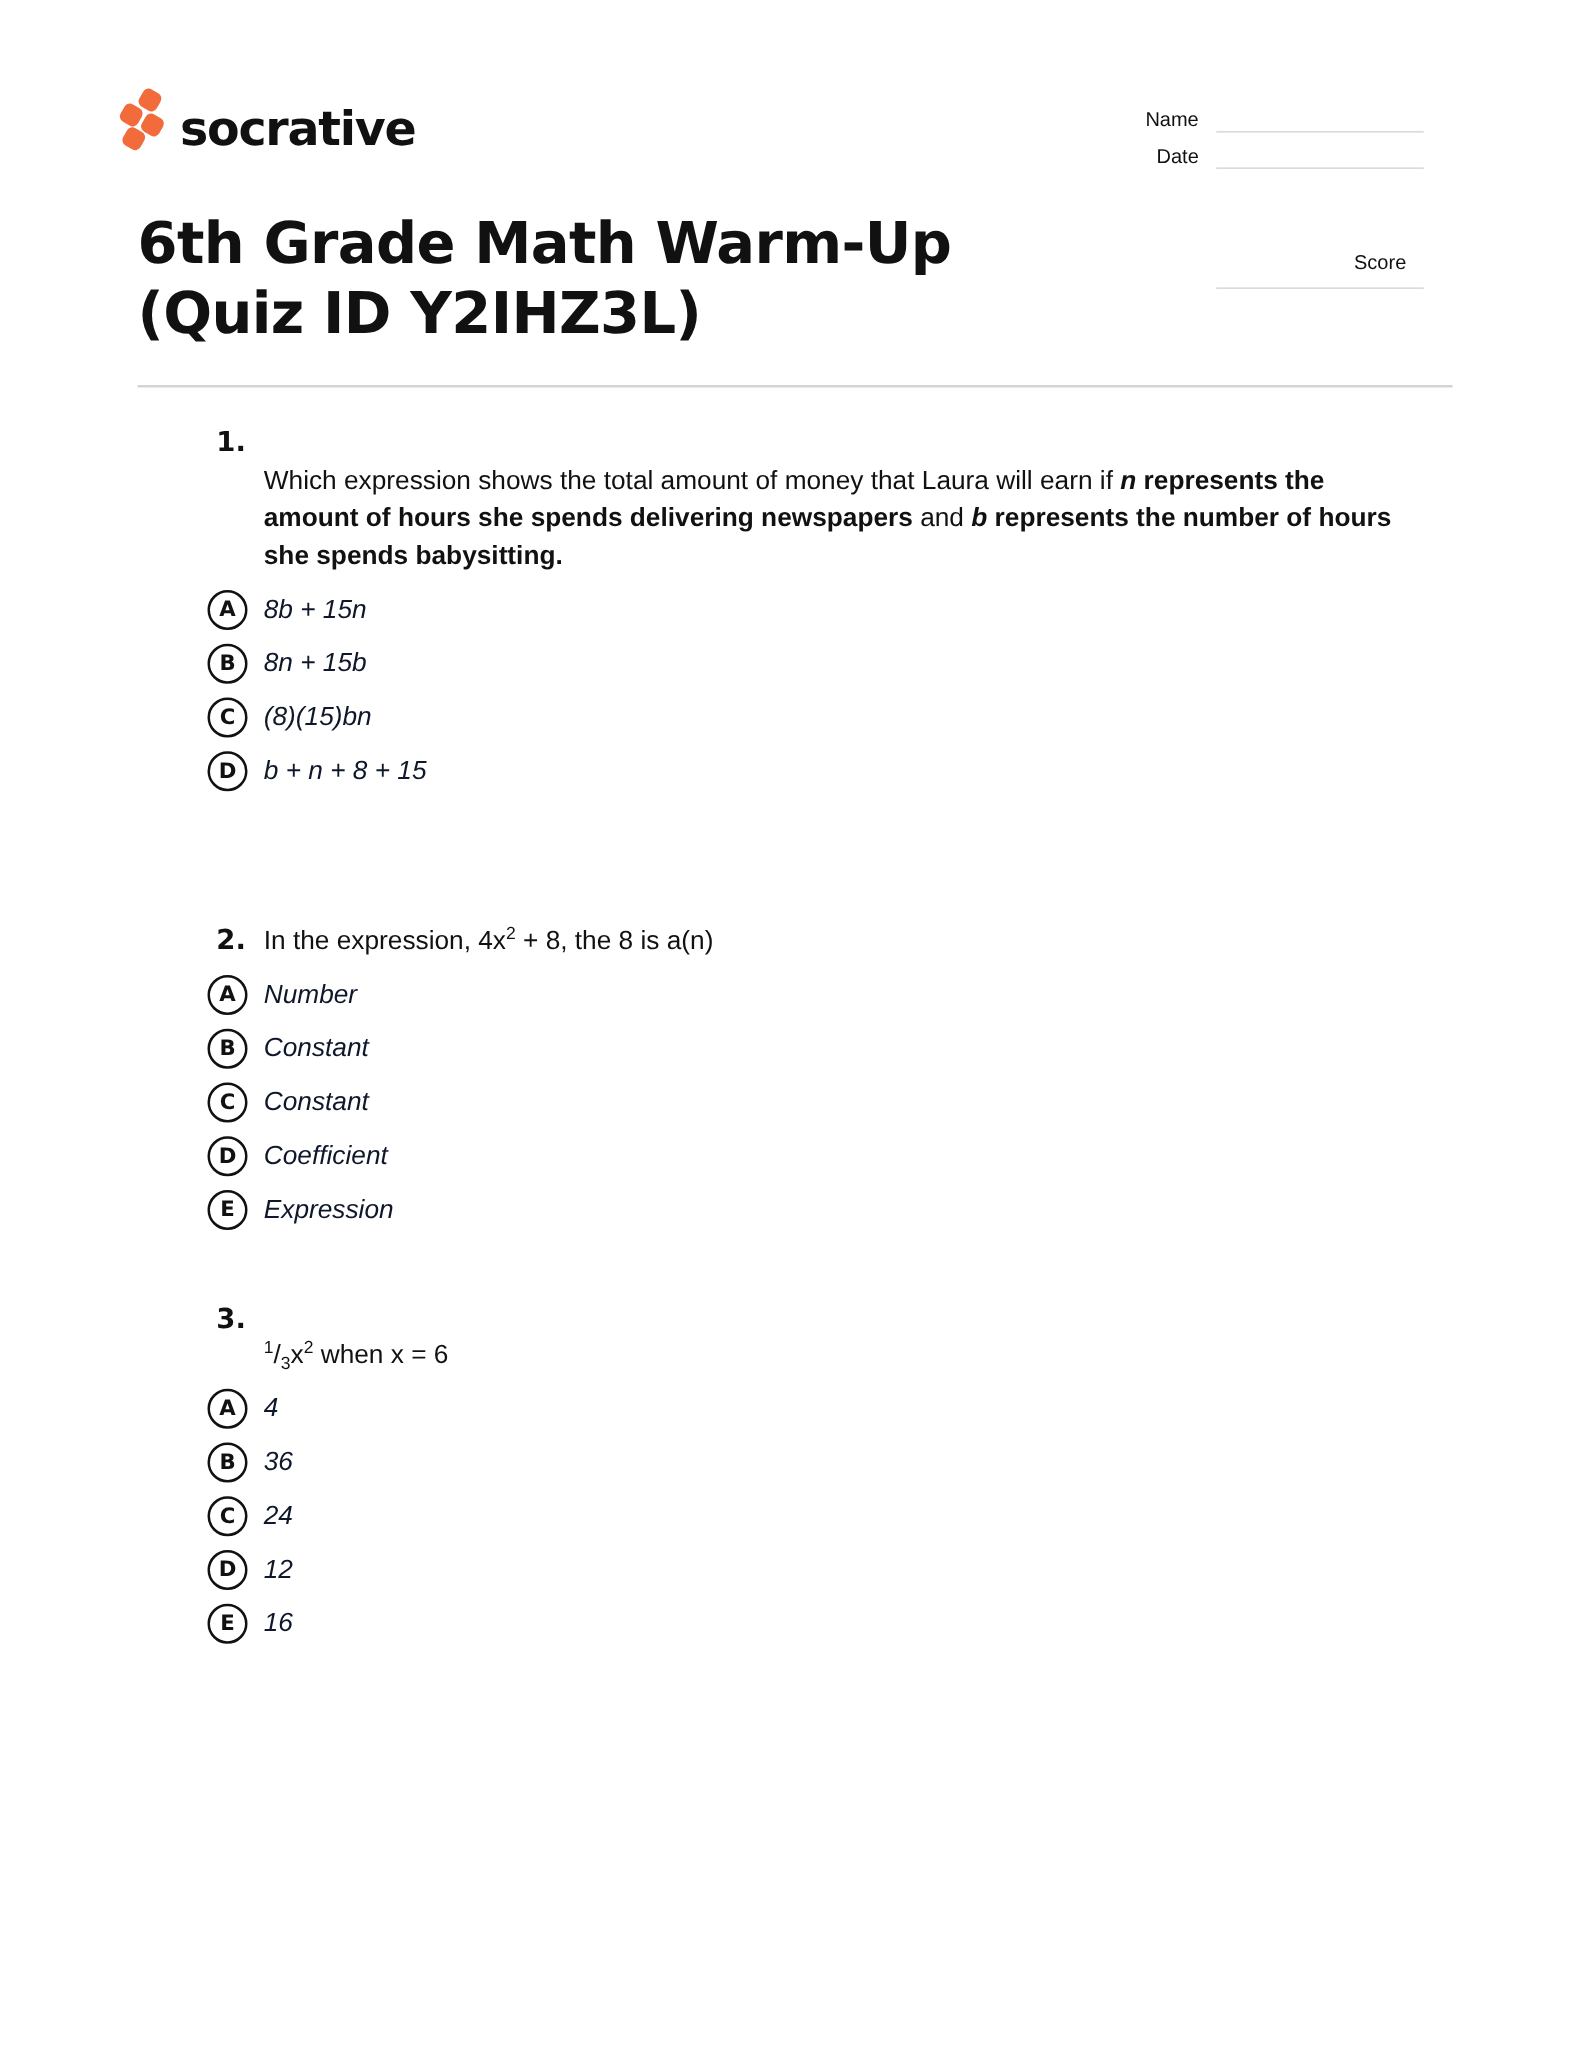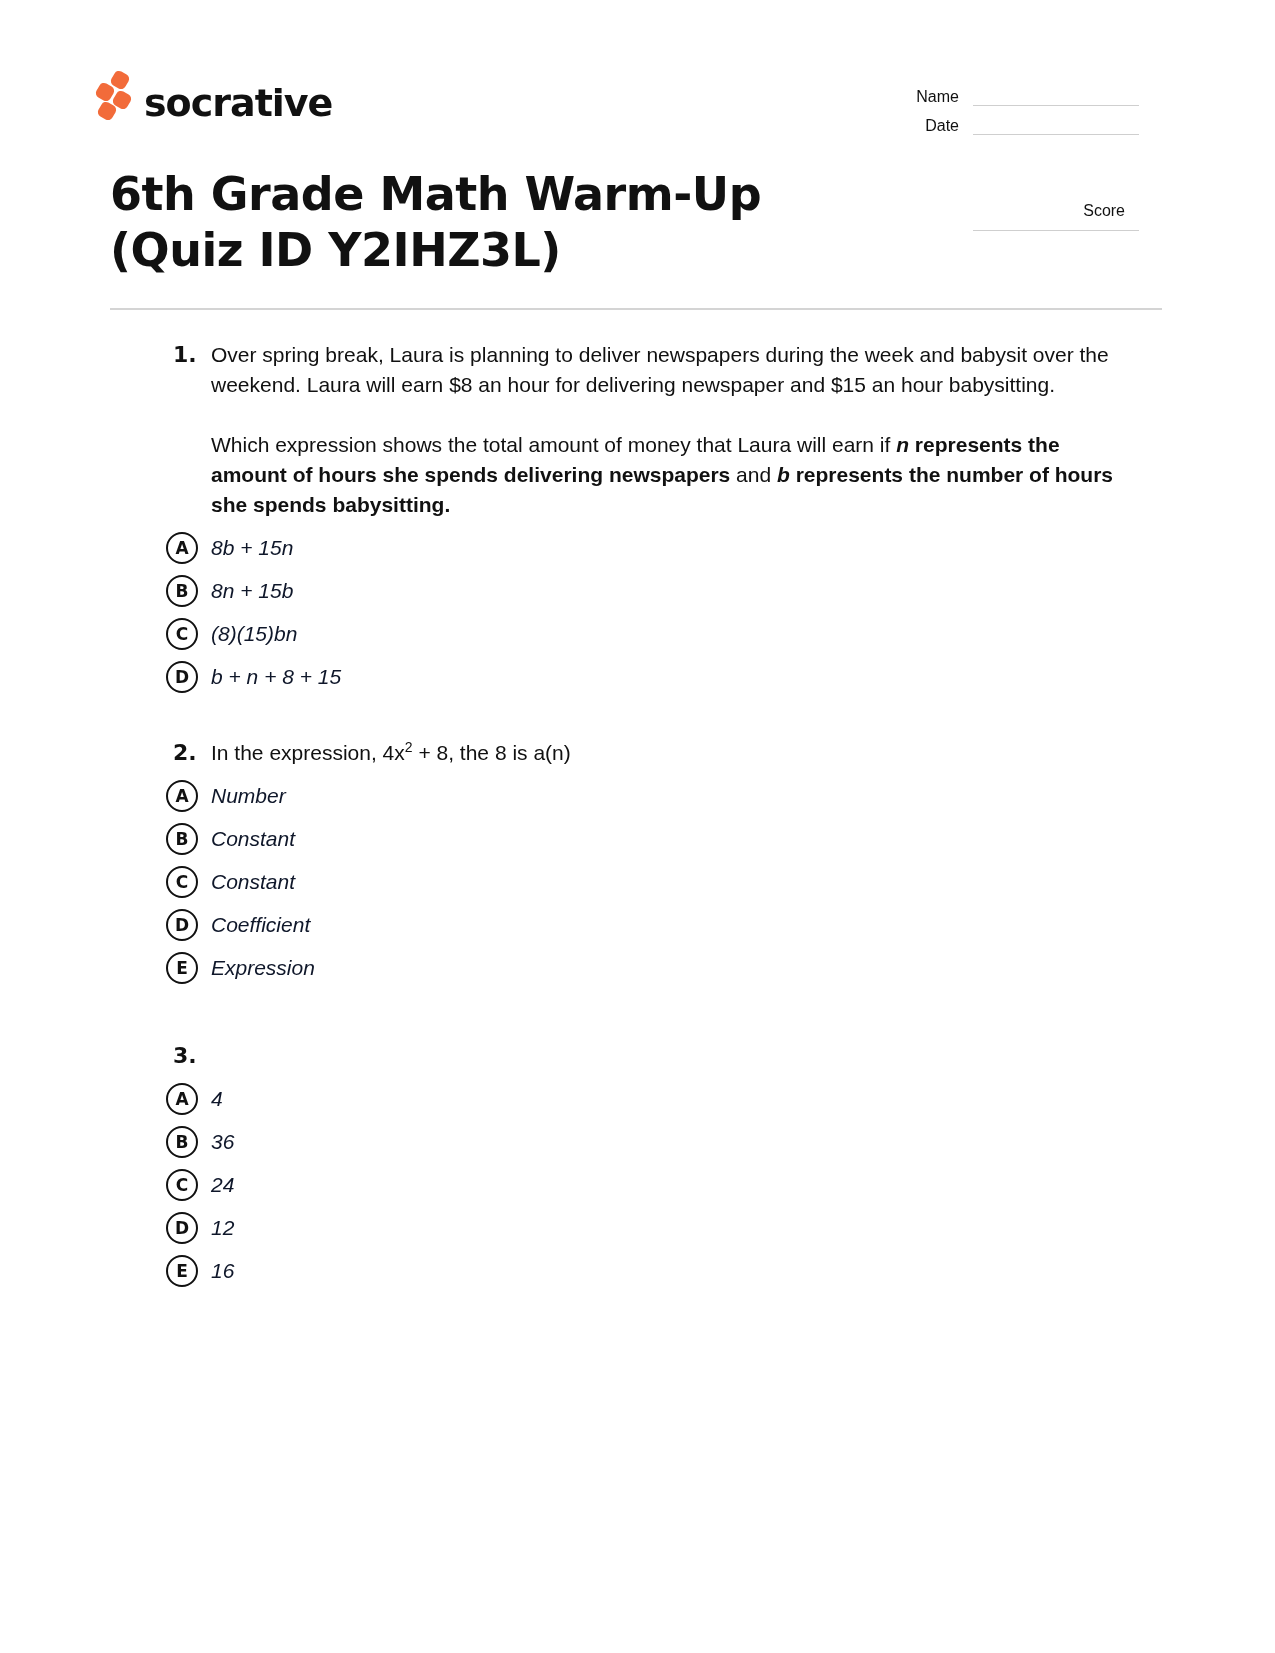--- a/index.html
+++ b/index.html
@@ -65,21 +65,20 @@
 </div>
 
 <h1 class="title">6th Grade Math Warm-Up (Quiz ID Y2IHZ3L)</h1>
 
 <div class="divider"></div>
 
 <div class="question" style="top:340px;">
   <div class="q-row">
     <div class="q-num">1.</div>
     <div class="q-text">
-      <p>Over spring break, Laura is planning to deliver newspapers during the week and babysit over the weekend. Laura will earn $8 an hour for delivering newspaper and $15 an hour babysitting.</p>
       <div class="q-gap"></div>
       <p><span>Which expression shows the total amount of money that Laura will earn if </span><span class="bi">n</span><span class="b"> represents the amount of hours she spends delivering newspapers</span><span> and </span><span class="bi">b</span><span class="b"> represents the number of hours she spends babysitting.</span></p>
     </div>
   </div>
   <div class="options">
     <div class="option">
         <span class="opt-circle">A</span>
         <span class="opt-text">8b + 15n</span>
       </div>
     <div class="option">
@@ -124,20 +123,21 @@
         <span class="opt-text">Expression</span>
       </div>
   </div>
 </div>
 
 <div class="question" style="top:1041px;">
   <div class="q-row">
     <div class="q-num">3.</div>
     <div class="q-text">
       <div class="q-gap" style="height:28px;"></div>
+      <p><sup>1</sup><span>/</span><sub>3</sub><span>x</span><sup>2</sup><span> when x = 6</span></p>
     </div>
   </div>
   <div class="options">
     <div class="option">
         <span class="opt-circle">A</span>
         <span class="opt-text">4</span>
       </div>
     <div class="option">
         <span class="opt-circle">B</span>
         <span class="opt-text">36</span>

